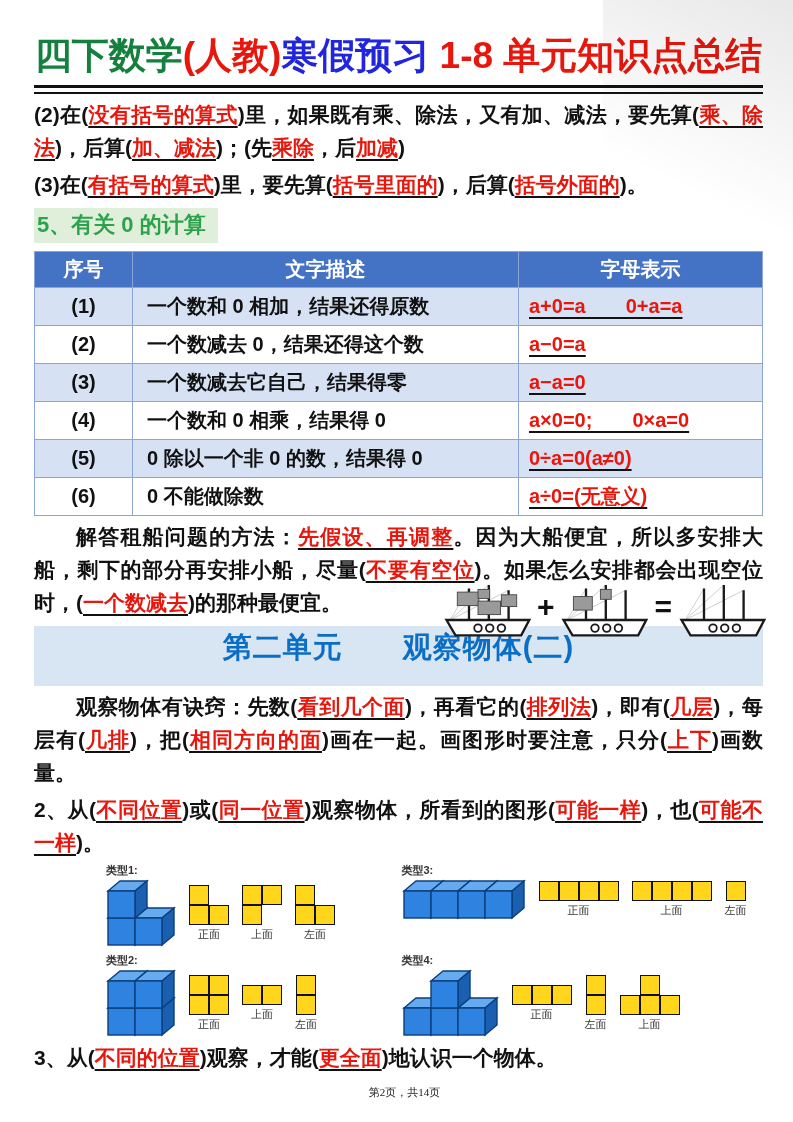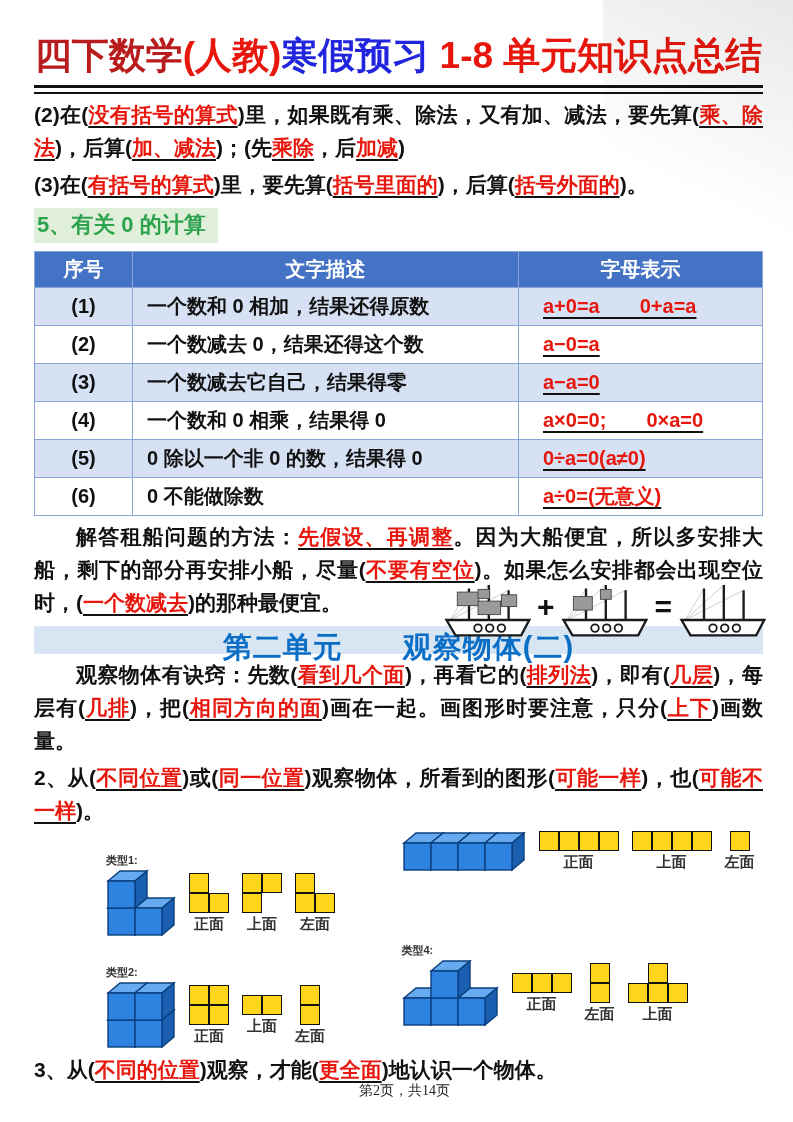--- a/index.html
+++ b/index.html
@@ -7,45 +7,45 @@
         padding:34px 30px 0 34px;font-family:"Liberation Sans","DejaVu Sans",sans-serif;color:#111;overflow:hidden;}
   .page::before{content:'';position:absolute;top:0;right:0;width:190px;height:300px;
         background:linear-gradient(205deg,rgba(0,0,0,0.09),rgba(0,0,0,0) 62%);pointer-events:none;}
   .title{font-size:37px;font-weight:900;text-align:center;line-height:1.2;white-space:nowrap;letter-spacing:0;}
   .title-rule{border-top:3px solid #111;border-bottom:2px solid #111;height:4px;margin-top:5px;}
   .body{font-size:21px;line-height:33px;font-weight:600;margin:4px 0 0 0;text-align:justify;}
   .indent{text-indent:2em;}
   .red{color:#e8170d;}
   .u{text-decoration:underline;text-decoration-color:#111;text-underline-offset:4px;text-decoration-thickness:1.5px;}
   .b{font-weight:800;}
-  .c-black{color:#b91c1c;font-family:Liberation Mono, monospace;} .c-red{color:#e8170d;} .c-blue{color:#2125dd;}
+  .c-black{color:#15803d;font-family:Liberation Mono, monospace;} .c-red{color:#e8170d;} .c-blue{color:#2125dd;}
   .sec-header{display:table;background:#e0efd9;color:#2ca24c;font-size:22px;font-weight:800;
         padding:2px 12px 3px 3px;margin-top:7px;}
   table.zero{width:100%;border-collapse:collapse;margin-top:8px;border:1.5px solid #8aa5d6;}
   table.zero th{background:#4472c4;color:#fff;font-size:20px;font-weight:700;height:33px;border:1px solid #8aa5d6;}
   table.zero td{border:1px solid #8aa5d6;height:35px;font-size:20px;font-weight:600;background:#fff;}
   table.zero tbody tr:nth-child(odd) td{background:#d7e1f4;}
   td.c-no{width:95px;text-align:center;}
   td.c-desc{padding-left:14px;width:370px;}
-  td.c-formula{padding-left:24px;}
+  td.c-formula{padding-left:10px;}
   .ships{position:absolute;right:26px;top:580px;display:flex;align-items:center;gap:5px;z-index:2;}
   .ships .op{font-size:30px;font-weight:900;line-height:1;margin-bottom:8px;}
   .unit-band{background:#d8e5f2;color:#0a6ec6;font-size:29px;font-weight:800;text-align:center;
-        height:28px;line-height:42px;margin-top:7px;letter-spacing:1px;}
+        height:60px;line-height:42px;margin-top:7px;letter-spacing:1px;}
   .figures{display:grid;grid-template-columns:1fr 1fr;column-gap:6px;row-gap:6px;margin-top:4px;}
-  .figure.col-left{padding-left:72px;margin-top:22px;}
+  .figure.col-left{padding-left:72px;}
   .fig-label{font-size:11px;color:#333;font-weight:600;margin-bottom:1px;}
   .fig-row{display:flex;align-items:center;gap:13px;}
   .view{display:flex;flex-direction:column;align-items:center;gap:2px;}
   .vgrid{position:relative;}
   .vcell{position:absolute;width:20px;height:20px;box-sizing:border-box;border:1.8px solid #111;background:#ffd61c;}
-  .view-label{font-size:15px;color:#333;font-weight:700;}
+  .view-label{font-size:11px;color:#333;font-weight:400;}
   .cube-shape{display:inline-block;line-height:0;}
   .footer{position:absolute;left:16px;right:0;bottom:22px;text-align:center;
-        font-family:"Liberation Serif","DejaVu Serif",serif;font-size:14px;color:#222;}
+        font-family:"Liberation Serif","DejaVu Serif",serif;font-size:11px;color:#222;}
 </style>
 </head>
 <body>
 
 <div class="page">
 
   <div class="title"><span class="c-black">四下数学</span><span class="c-red">(人教)</span><span class="c-blue">寒假预习</span><span class="c-red"> 1-8 单元知识点总结</span></div>
   <div class="title-rule"></div>
 
   <p class="body"><span>(2)在(</span><span class="red u">没有括号的算式</span><span>)里，如果既有乘、除法，又有加、减法，要先算(</span><span class="red u">乘、除法</span><span>)，后算(</span><span class="red u">加、减法</span><span>)；(先</span><span class="red u">乘除</span><span>，后</span><span class="red u">加减</span><span>)</span></p>
@@ -172,20 +172,21 @@
             <div class="vgrid" style="width: 40px; height: 40px;">
               <div class="vcell" style="left: 0px; top: 0px;"></div>
               <div class="vcell" style="left: 0px; top: 20px;"></div>
               <div class="vcell" style="left: 20px; top: 20px;"></div>
             </div>
             <div class="view-label">左面</div>
           </div>
         </div>
       </div>
       <div class="figure col-right">
+        <div class="fig-label">类型3:</div>
         <div class="fig-row">
           <span class="cube-shape"><svg width="124" height="41" viewBox="0 0 124 41">
               <path d="M2 12 L14 2 L41 2 L29 12 Z" fill="#66abef" stroke="#0b3f7e" stroke-width="1.4"></path>
               <path d="M29 12 L41 2 L41 29 L29 39 Z" fill="#1a5fb0" stroke="#0b3f7e" stroke-width="1.4"></path>
               <rect x="2" y="12" width="27" height="27" fill="#2e82e0" stroke="#0b3f7e" stroke-width="1.4"></rect>
               <path d="M29 12 L41 2 L68 2 L56 12 Z" fill="#66abef" stroke="#0b3f7e" stroke-width="1.4"></path>
               <path d="M56 12 L68 2 L68 29 L56 39 Z" fill="#1a5fb0" stroke="#0b3f7e" stroke-width="1.4"></path>
               <rect x="29" y="12" width="27" height="27" fill="#2e82e0" stroke="#0b3f7e" stroke-width="1.4"></rect>
               <path d="M56 12 L68 2 L95 2 L83 12 Z" fill="#66abef" stroke="#0b3f7e" stroke-width="1.4"></path>
               <path d="M83 12 L95 2 L95 29 L83 39 Z" fill="#1a5fb0" stroke="#0b3f7e" stroke-width="1.4"></path>

